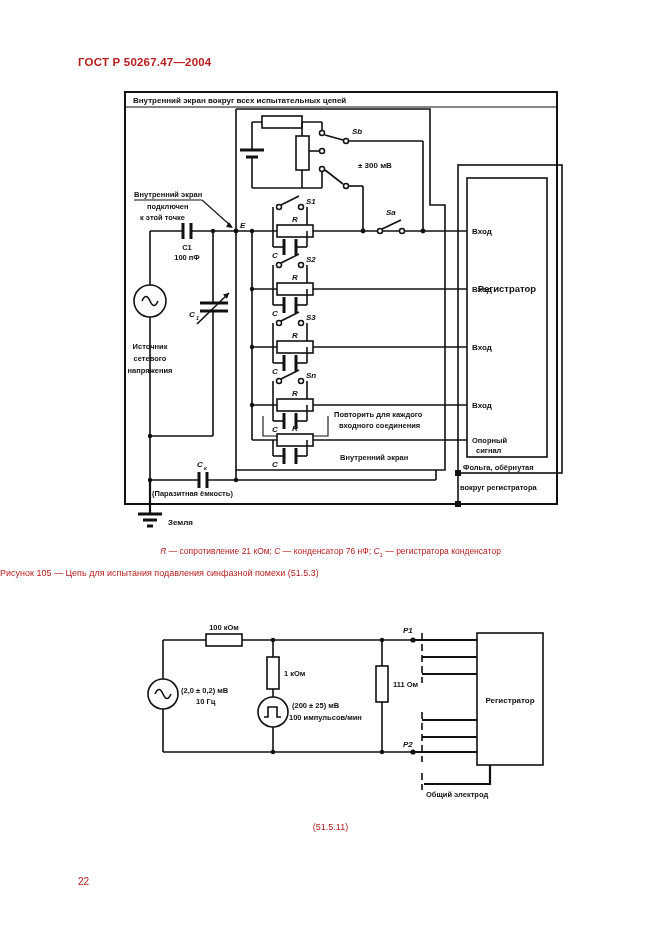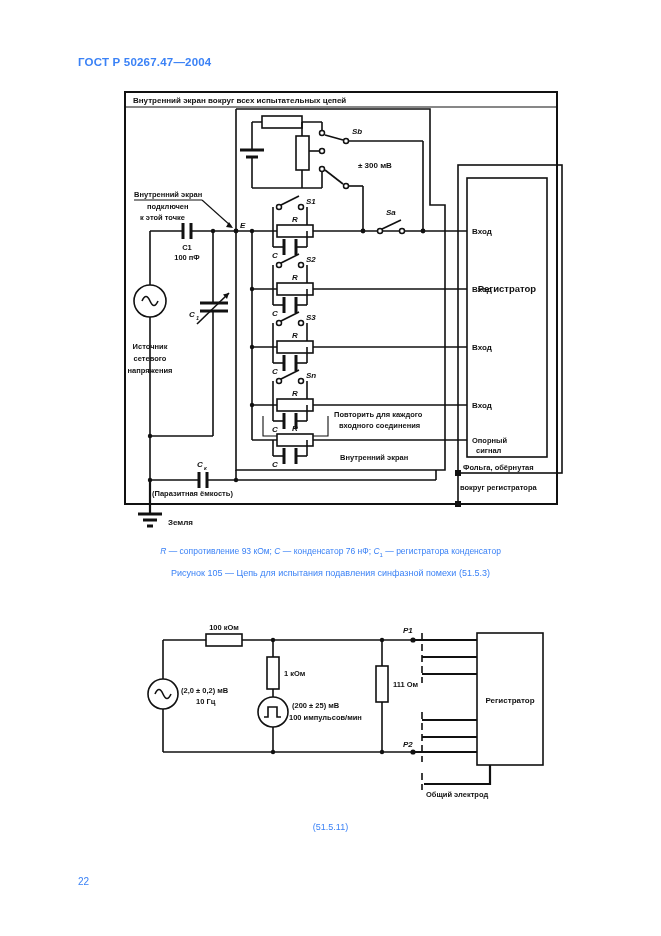--- a/index.html
+++ b/index.html
@@ -1,23 +1,23 @@
 <!DOCTYPE html>
 <html><head>
 <meta charset="utf-8">
 <style>
   html,body{margin:0;padding:0;background:#e8e8e8;}
   #page{position:relative;width:661px;height:936px;background:#ffffff;overflow:hidden;
-        font-family:"Liberation Sans",sans-serif;color:#3b82f6;}
+        font-family:"Liberation Sans",sans-serif;color:#b91c1c;}
   .abs{position:absolute;}
   #header{left:78px;top:56px;font-size:11.5px;font-weight:bold;letter-spacing:.2px;}
   #legend{left:0;top:546px;width:661px;text-align:center;font-size:8.5px;}
   #legend i{font-style:italic;}
   sub.small{font-size:6px;}
-  #cap105{left:0;top:568px;width:661px;text-align:center;font-size:9px;}
+  #cap105{left:0;top:568px;width:661px;text-align:left;font-size:9px;}
   #cap106a{left:40px;top:810px;width:581px;text-align:center;font-size:9px;}
   #cap106b{left:0;top:822px;width:661px;text-align:center;font-size:9px;}
   #pagenum{left:78px;top:840px;font-size:10px;margin-top:36px;}
   svg{position:absolute;left:0;top:0;}
   svg text{font-family:"Liberation Sans",sans-serif;fill:#111;}
   .lbl{font-size:8px;font-weight:bold;}
   .lbl7{font-size:7.5px;font-weight:bold;}
   .it{font-style:italic;}
   .sub{font-size:5.5px;font-weight:bold;font-style:italic;}
   .big{font-size:9.5px;font-weight:bold;}
@@ -321,18 +321,18 @@
       </g>
       <rect class="comp" x="477" y="633" width="66" height="132" stroke-width="2.4"></rect>
       <text class="lbl" x="510" y="703" text-anchor="middle">Регистратор</text>
       <g>
         <polyline class="wire2" points="490,765 490,784 424,784"></polyline>
         <text class="lbl7" x="426" y="797">Общий электрод</text>
       </g>
     </g>
   </svg>
 
-  <div class="abs" id="legend"><i>R</i><span> — сопротивление 93 кОм; </span><i>C</i><span> — конденсатор 76 нФ; </span><i>C</i><sub class="small">1</sub><span> — регистратора конденсатор</span></div>
+  <div class="abs" id="legend"><i>R</i><span> — сопротивление 21 кОм; </span><i>C</i><span> — конденсатор 76 нФ; </span><i>C</i><sub class="small">1</sub><span> — регистратора конденсатор</span></div>
 
   <div class="abs" id="cap105">Рисунок 105 — Цепь для испытания подавления синфазной помехи (51.5.3)</div>
   <div class="abs" id="cap106b">(51.5.11)</div>
   <div class="abs" id="pagenum">22</div>
 </div>
 
 </body></html>

